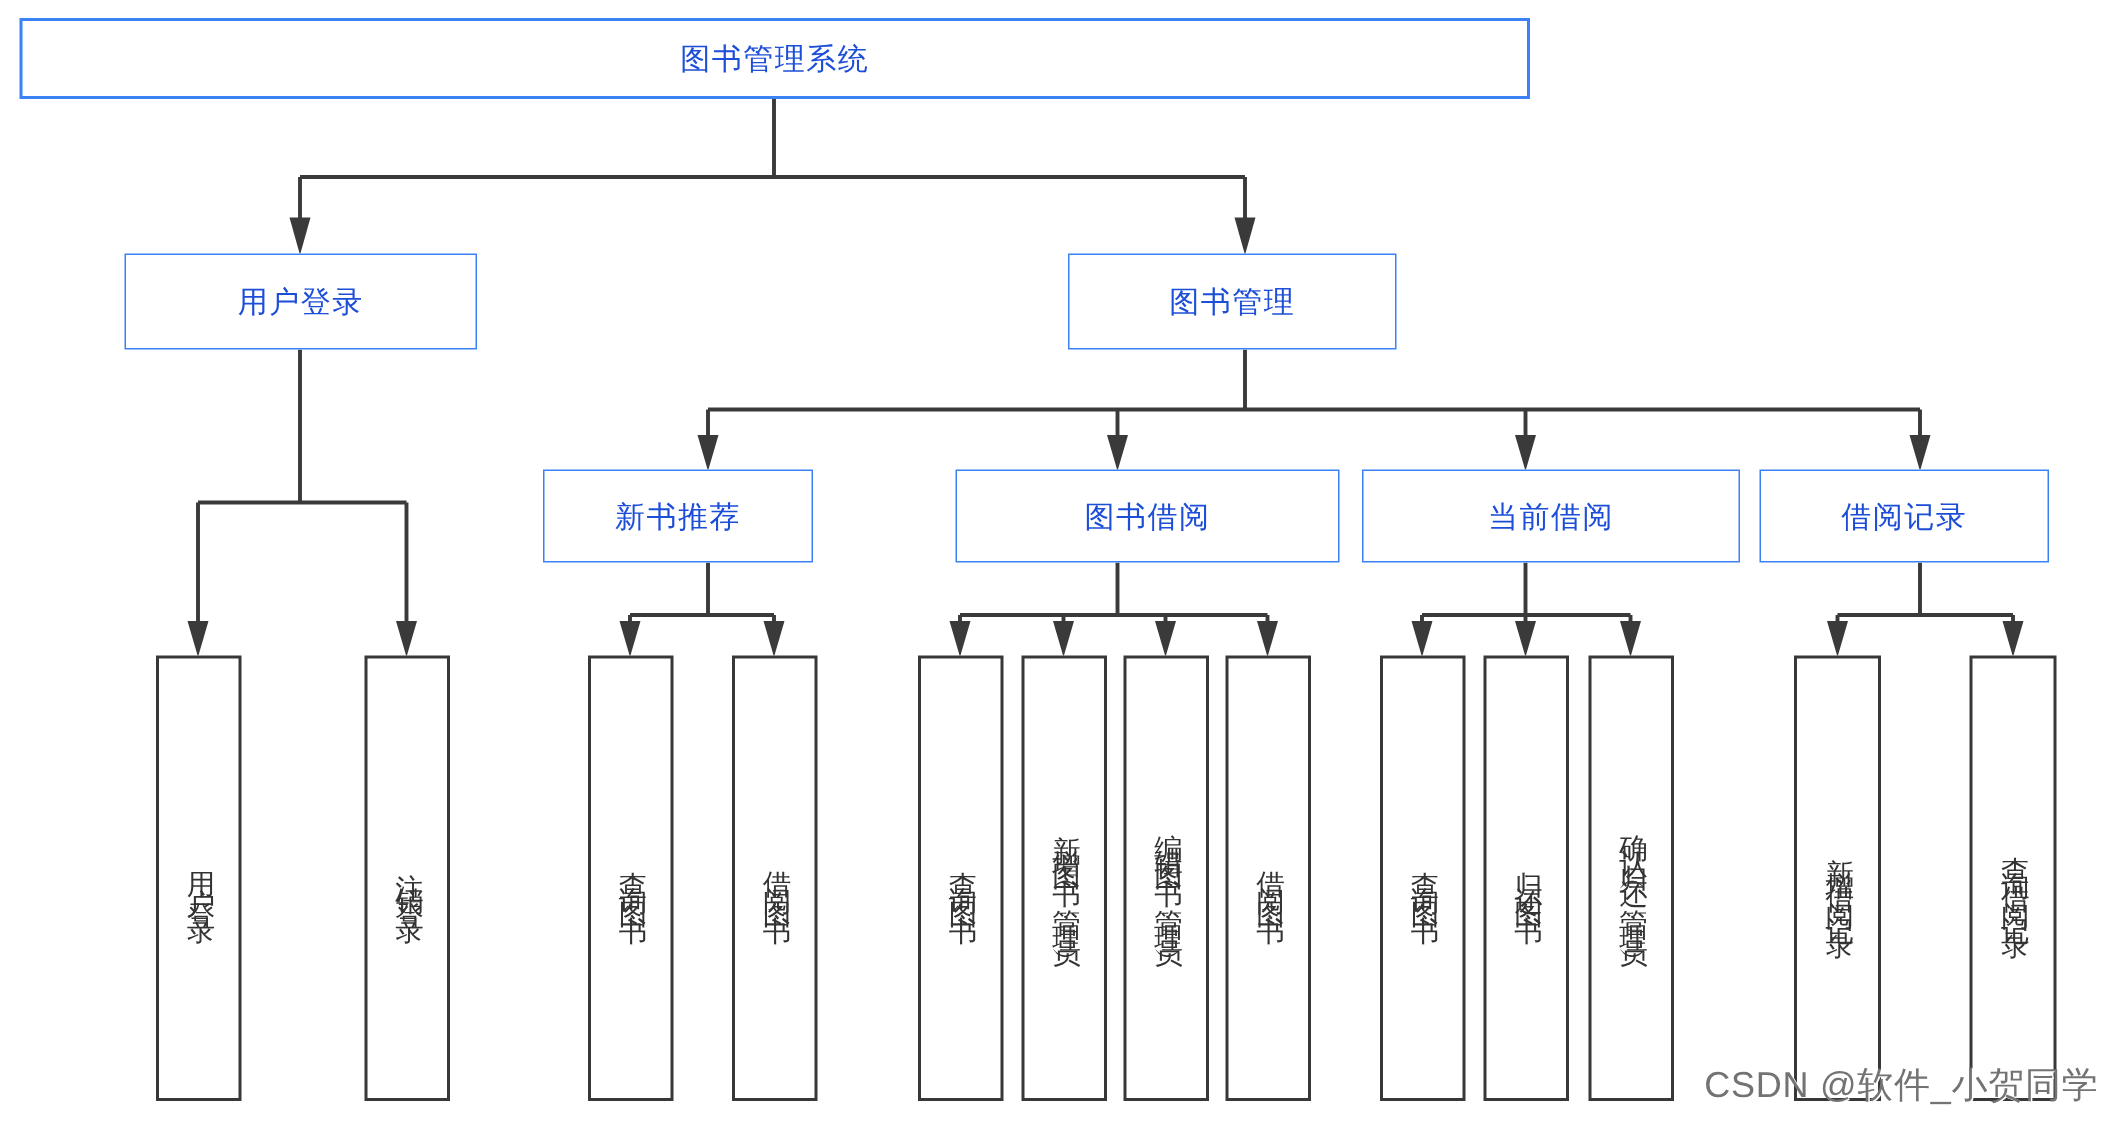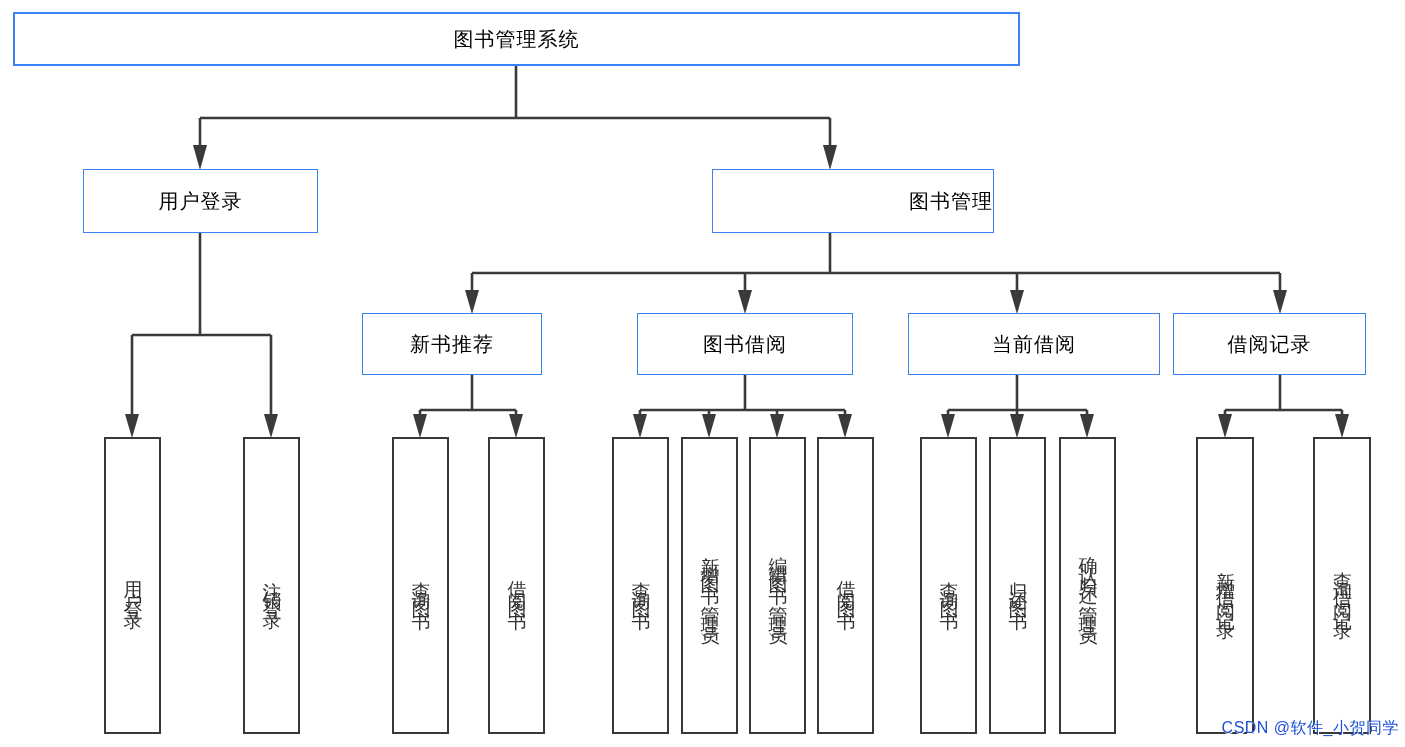--- a/index.html
+++ b/index.html
@@ -21,21 +21,21 @@
   .hbox {
     position: absolute;
     box-sizing: border-box;
     background: #ffffff;
     border: 1px solid #3b82f6;
     display: flex;
     align-items: center;
     justify-content: center;
     font-size: 20px;
     letter-spacing: 1px;
-    color: #000000;
+    color: #1d4ed8;
     white-space: nowrap;
     font-family: Liberation Serif, serif;
   }
   .hbox.thin { border-width: 2px; }
   .vbox {
     position: absolute;
     box-sizing: border-box;
     background: #ffffff;
     border: 2px solid #383838;
     display: flex;
@@ -47,22 +47,22 @@
     font-size: 19px;
     line-height: 1.1;
     letter-spacing: 10px;
     color: #333333;
     white-space: nowrap;
   }
   #watermark {
     position: absolute;
     right: 6px;
     bottom: 8px;
-    font-size: 16px;
-    color: #1d4ed8;
+    font-size: 24px;
+    color: #737373;
     letter-spacing: 0.5px;
     text-shadow: 1px 1px 0 #ffffff;
     white-space: nowrap;
   }
 </style>
 </head>
 <body>
 
 <div id="stage">
 
@@ -113,28 +113,28 @@
     </g>
   </svg>
 
   <div class="hbox thin" style="left:13px; top:12px; width:1007px; height:54px;">
     <span>图书管理系统</span>
   </div>
 
   <div class="hbox" style="left:83px; top:169px; width:235px; height:64px;">
     <span>用户登录</span>
   </div>
-  <div class="hbox" style="left:712px; top:169px; width:282px; height:64px;justify-content:flex-end;">
+  <div class="hbox" style="left:712px; top:169px; width:219px; height:64px;">
     <span>图书管理</span>
   </div>
 
   <div class="hbox" style="left:362px; top:313px; width:180px; height:62px;">
     <span>新书推荐</span>
   </div>
-  <div class="hbox" style="left:637px; top:313px; width:216px; height:62px;">
+  <div class="hbox" style="left:637px; top:313px; width:256px; height:62px;">
     <span>图书借阅</span>
   </div>
   <div class="hbox" style="left:908px; top:313px; width:252px; height:62px;">
     <span>当前借阅</span>
   </div>
   <div class="hbox" style="left:1173px; top:313px; width:193px; height:62px;">
     <span>借阅记录</span>
   </div>
 
   <div class="vbox" style="left:104px; top:437px; width:57px; height:297px;">

